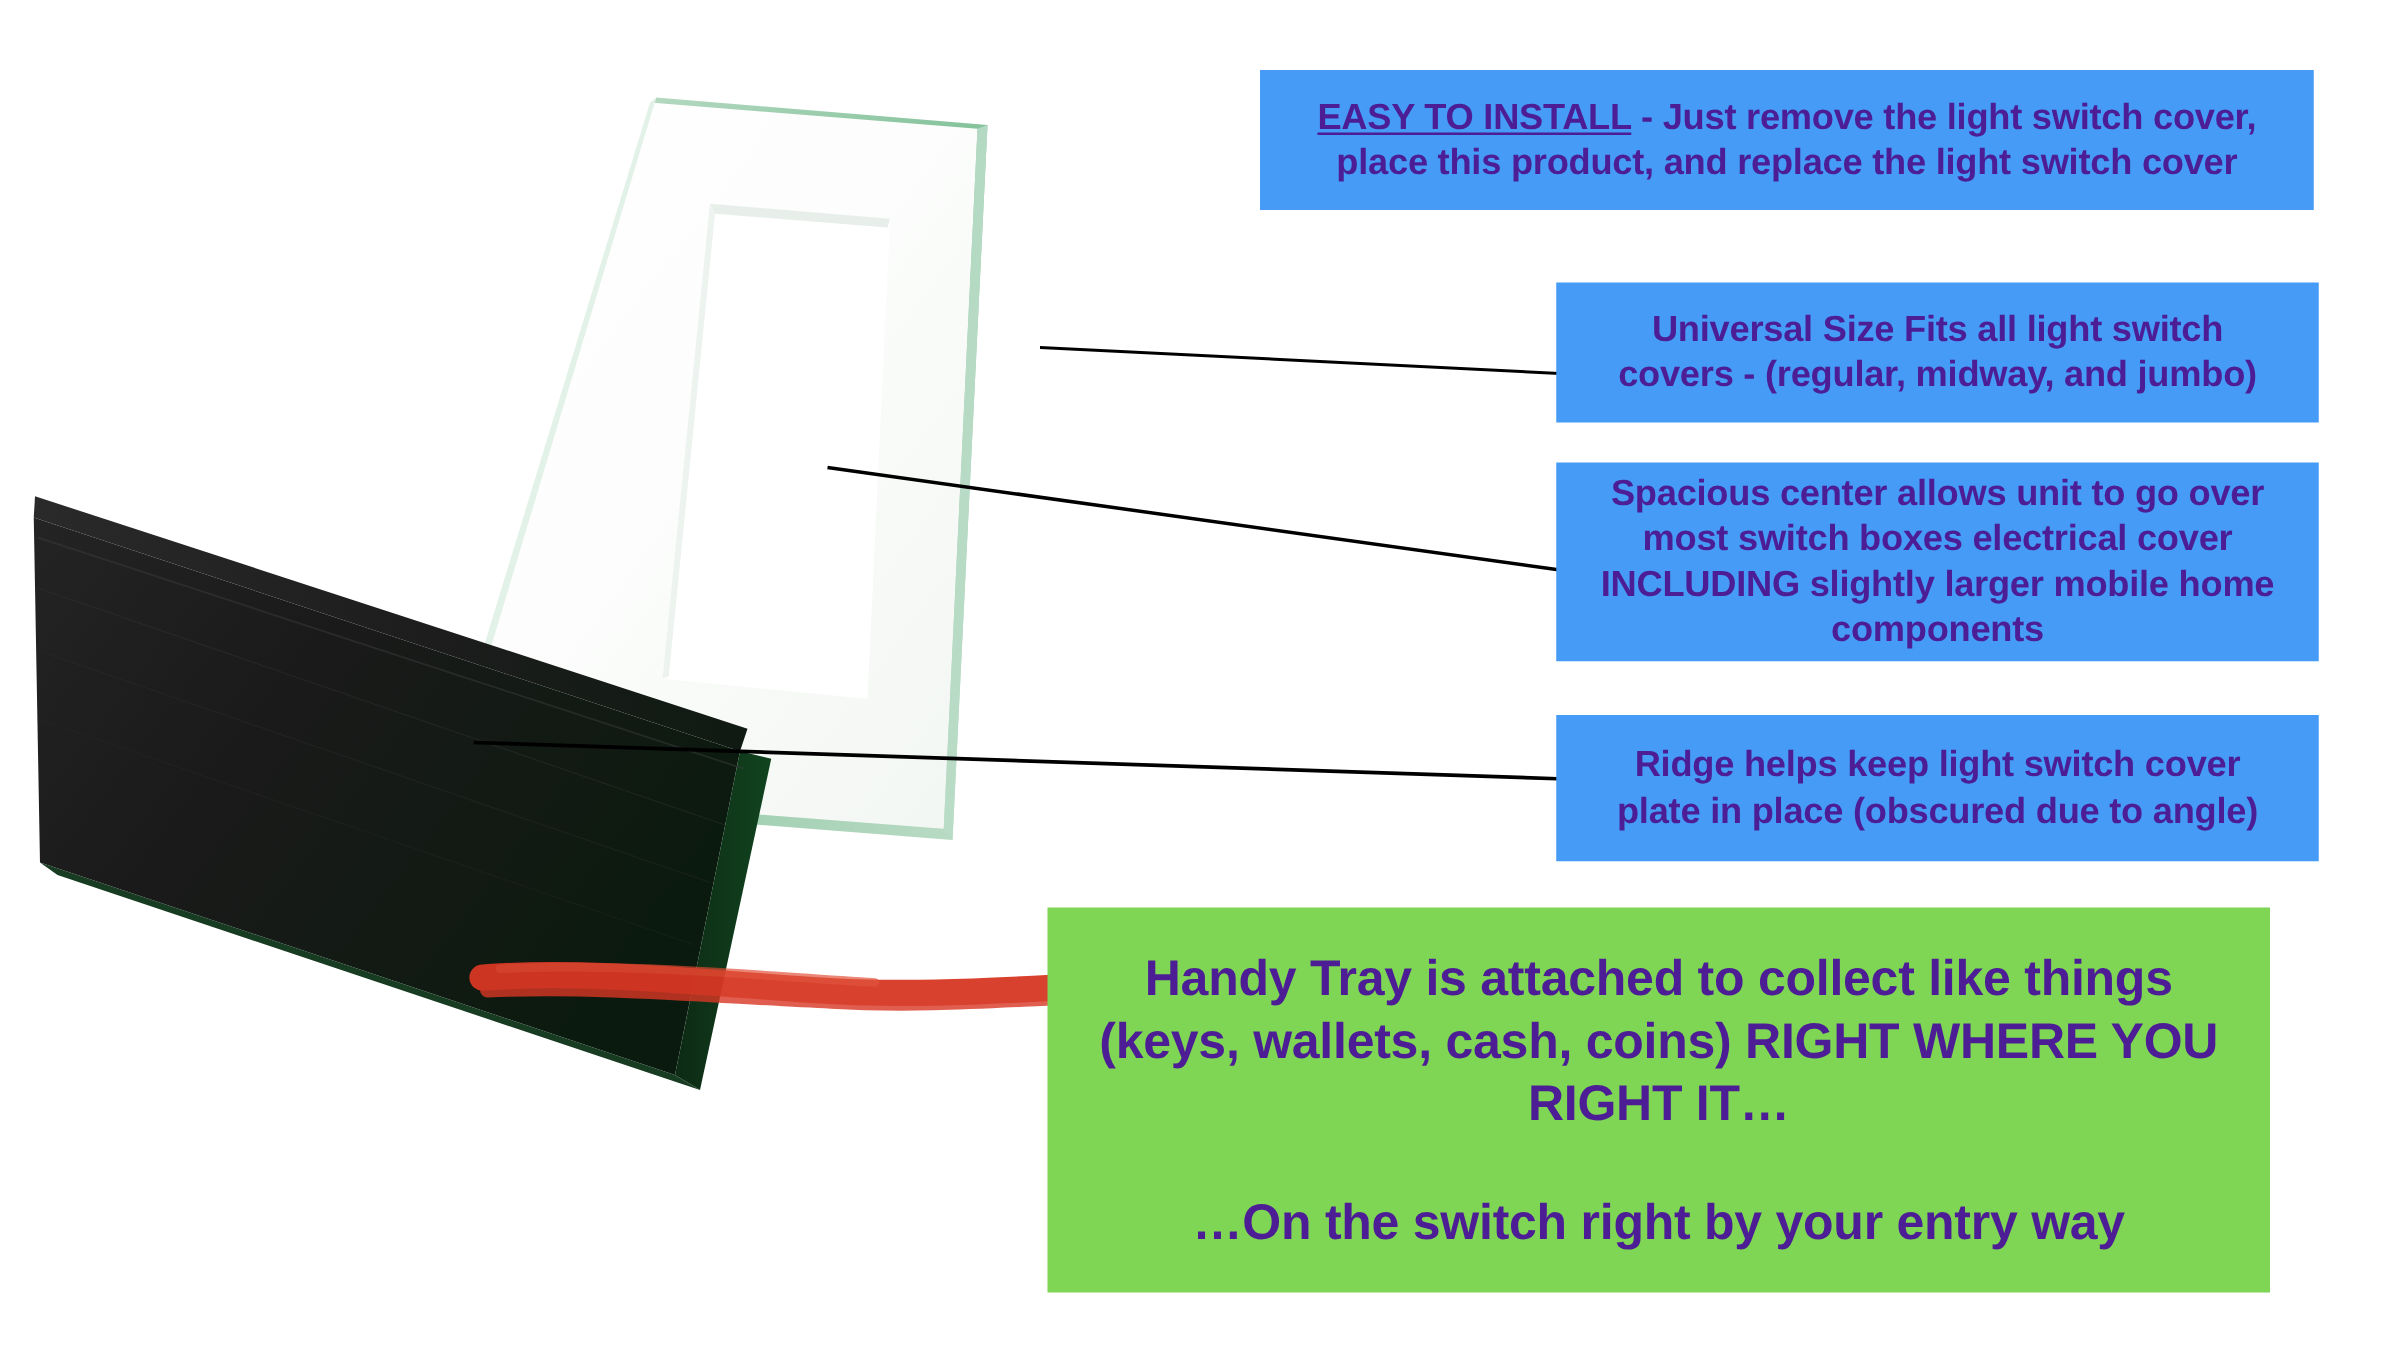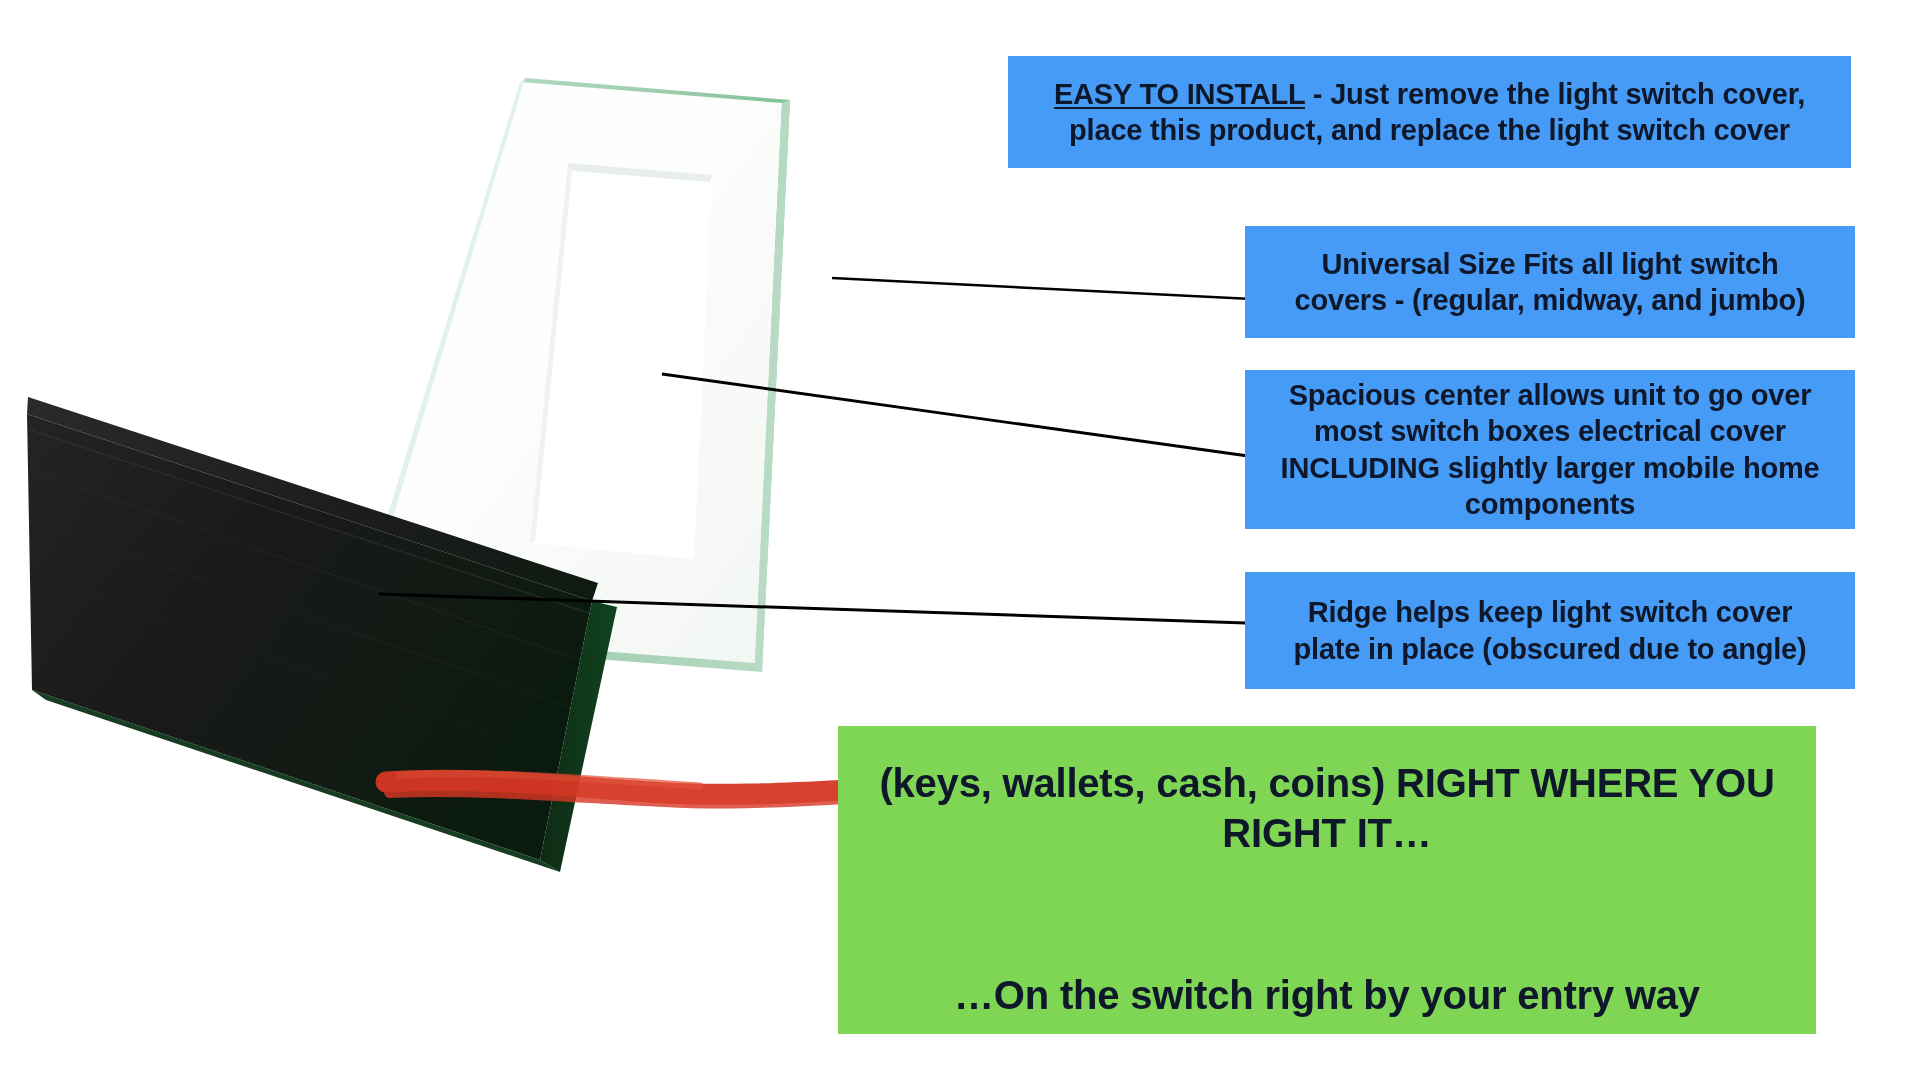--- a/index.html
+++ b/index.html
@@ -46,21 +46,21 @@
 
   
   .callout {
     position: absolute;
     box-sizing: border-box;
     display: flex;
     flex-direction: column;
     align-items: center;
     justify-content: center;
     text-align: center;
-    color: #0f172a;
+    color: #4c1d95;
     font-weight: bold;
     line-height: 1.25;
     letter-spacing: -0.2px;
   }
   .callout.blue { background: #459bf5; }
   .callout.green { background: #7fd655; }
 
   #callout-easy-install {
     left: 1008px; top: 56px; width: 843px; height: 112px;
     font-size: 29px;
@@ -85,21 +85,21 @@
     font-size: 29px;
     padding: 16px 10px;
   }
   #callout-handy-tray {
     left: 838px; top: 726px; width: 978px; height: 308px;
     font-size: 40px;
     padding: 10px 18px 18px 18px;
     justify-content: flex-start;
   }
   #callout-handy-tray .tray-main { margin-top: 22px; }
-  #callout-handy-tray .tray-sub { margin-top: 112px; }
+  #callout-handy-tray .tray-sub { margin-top: 45px; }
 
   .line-break { display: block; }
 </style>
 </head>
 <body>
 
 <div id="stage">
 
   <div id="product-photo">
     <svg id="product-svg" viewBox="0 0 900 1080" preserveAspectRatio="none">
@@ -196,19 +196,20 @@
     <div class="line-break">components</div>
   </div>
 
   <div class="callout blue" id="callout-ridge">
     <div class="line-break">Ridge helps keep light switch cover</div>
     <div class="line-break">plate in place (obscured due to angle)</div>
   </div>
 
   <div class="callout green" id="callout-handy-tray">
     <div class="tray-main">
+      <div class="line-break">Handy Tray is attached to collect like things</div>
       <div class="line-break">(keys, wallets, cash, coins) RIGHT WHERE YOU</div>
       <div class="line-break">RIGHT IT…</div>
     </div>
     <div class="tray-sub line-break">…On the switch right by your entry way</div>
   </div>
 
 </div>
 
 </body></html>

